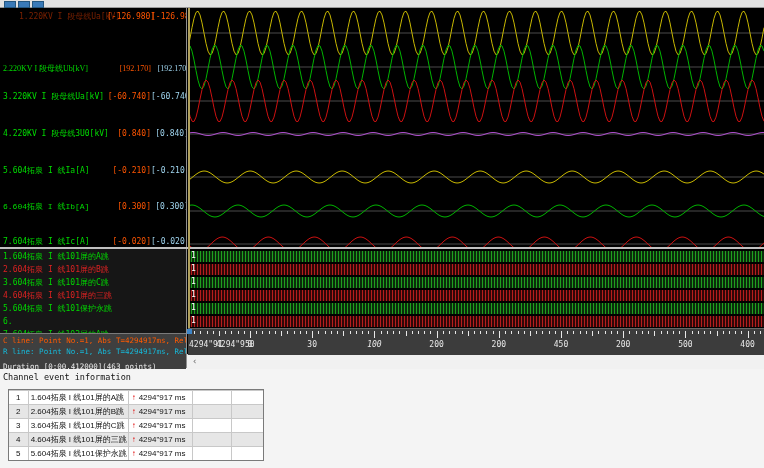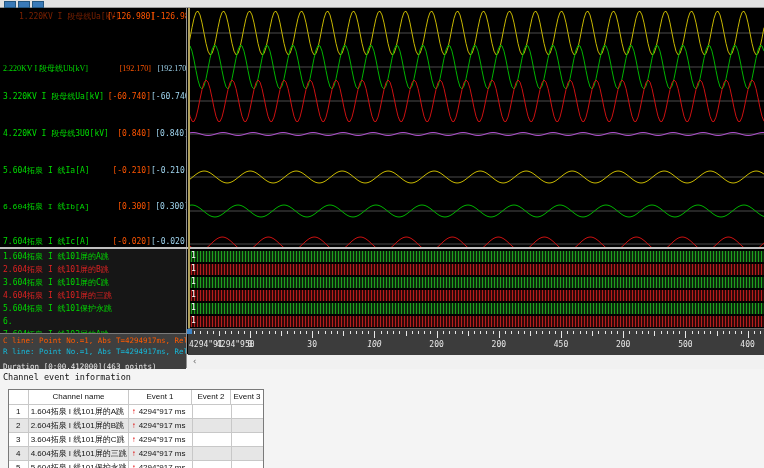--- a/index.html
+++ b/index.html
@@ -282,27 +282,20 @@
   <div class="statusbox">
     <div class="st-c">C line: Point No.=1, Abs T=4294917ms,  Rel T=42949</div>
     <div class="st-r">R line: Point No.=1, Abs T=4294917ms,  Rel T=42949</div>
     <div class="st-d">Duration [0:00.412000](463 points)</div>
   </div>
 </div>
 
 <div class="bottompanel">
   <div class="btitle">Channel event information</div>
   <div class="etable" id="etable">
-      <div class="trow head">
-        <div class="tc c0"></div>
-        <div class="tc c1">Channel name</div>
-        <div class="tc c2">Event 1</div>
-        <div class="tc c3">Event 2</div>
-        <div class="tc c4">Event 3</div>
-      </div>
       <div class="trow">
         <div class="tc c0">1</div>
         <div class="tc c1">1.604拓泉 I 线101屏的A跳</div>
         <div class="tc c2"><span class="uparrow">↑</span>4294"917 ms</div>
         <div class="tc c3"></div>
         <div class="tc c4"></div>
       </div>
       <div class="trow alt">
         <div class="tc c0">2</div>
         <div class="tc c1">2.604拓泉 I 线101屏的B跳</div>

